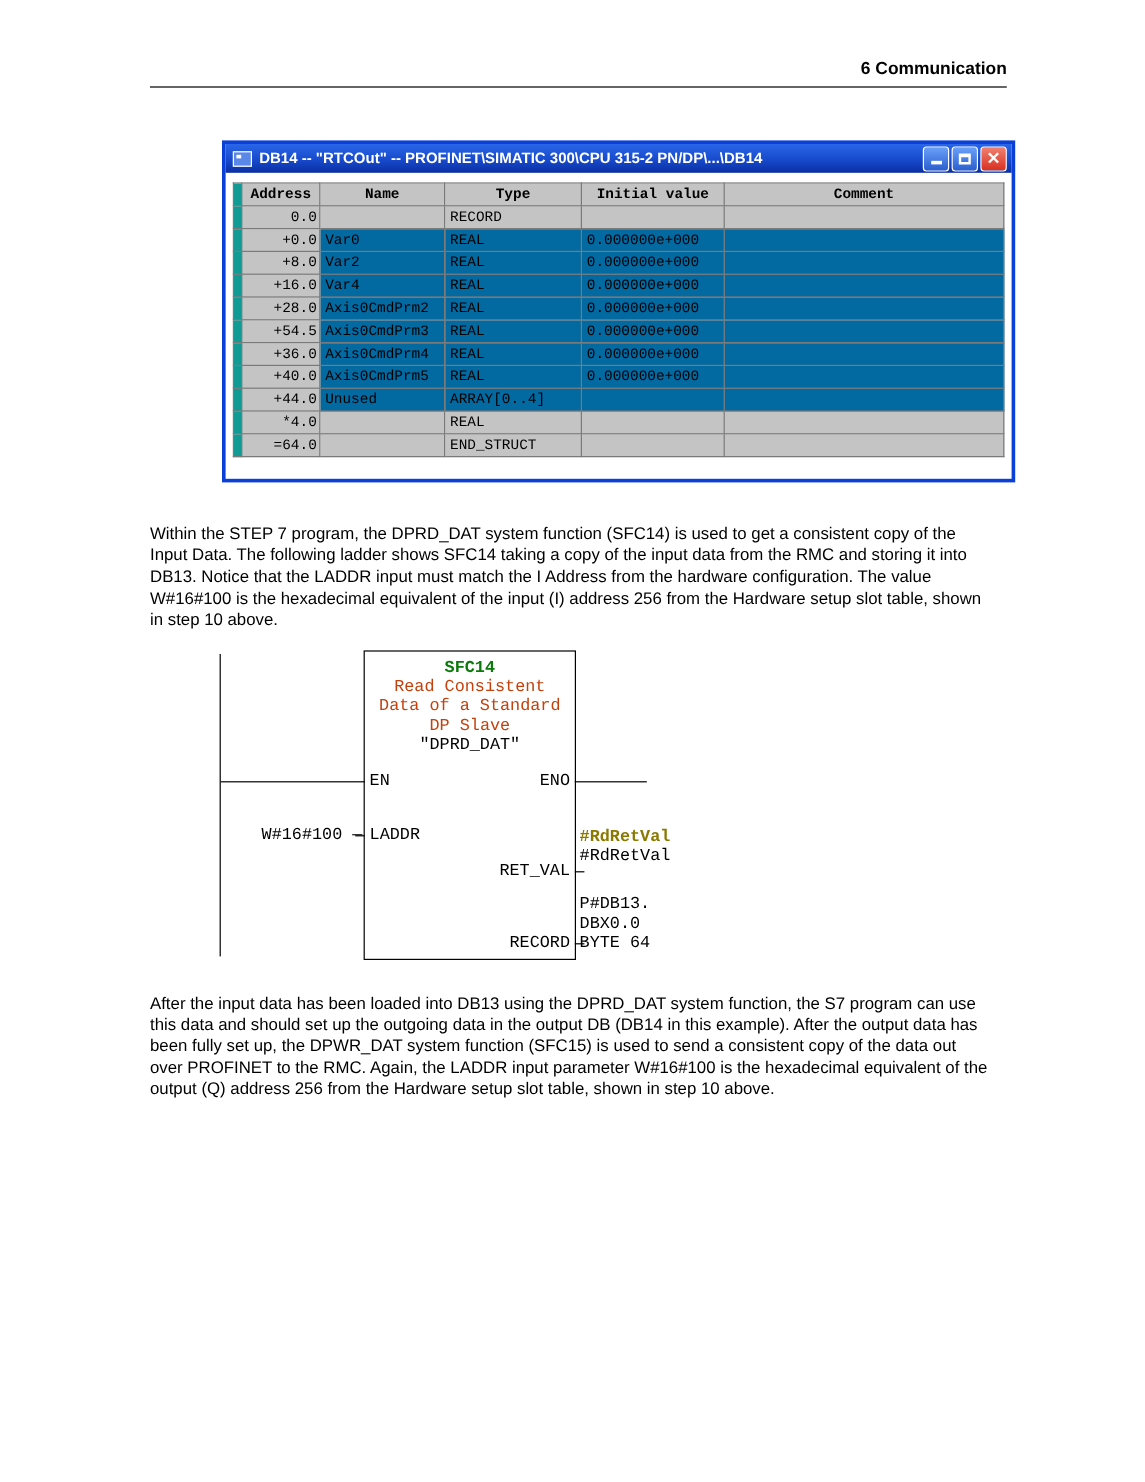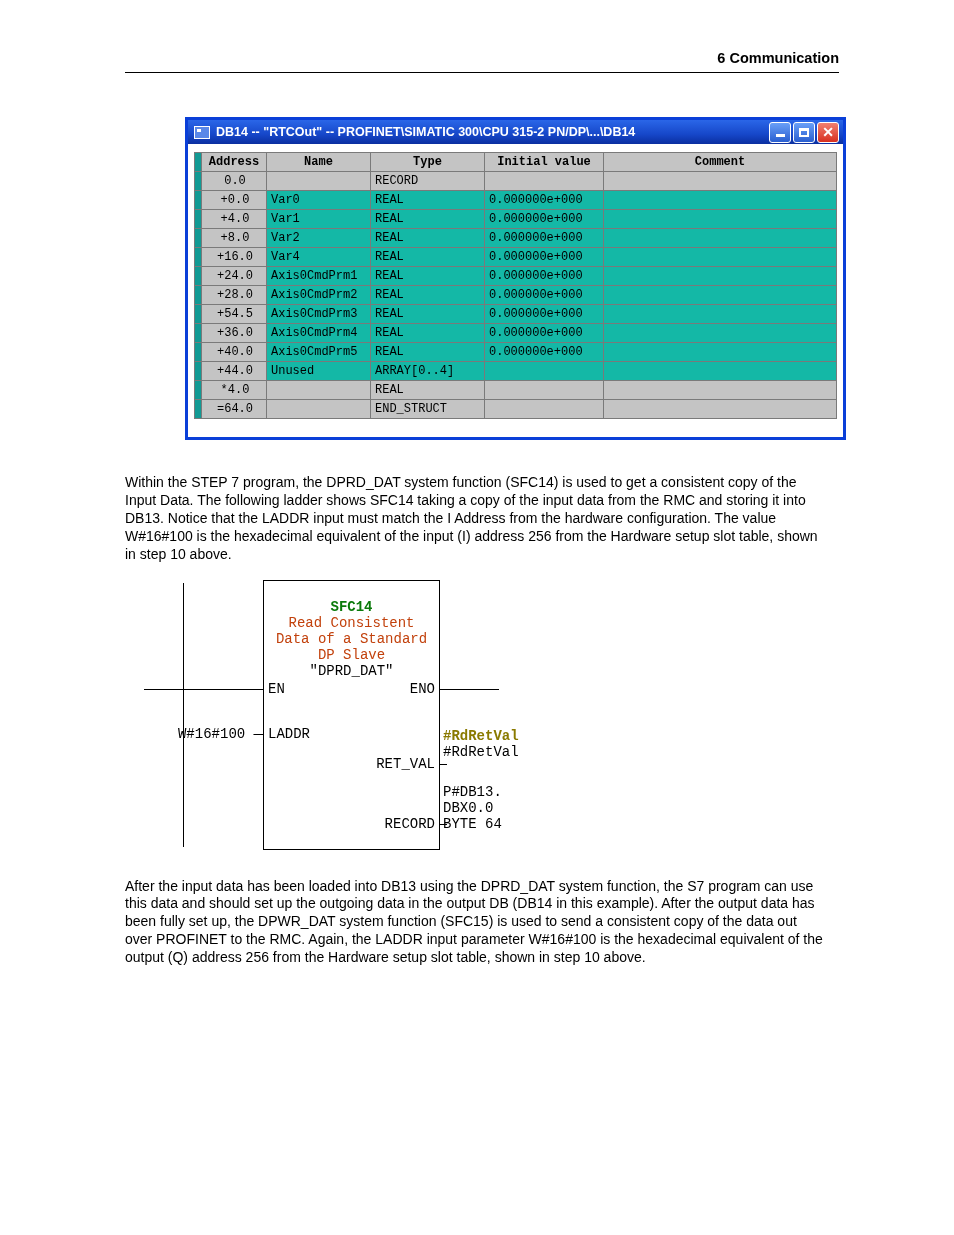--- a/index.html
+++ b/index.html
@@ -89,22 +89,22 @@
   table.db th {
     background: #c4c4c4;
     font-weight: bold;
     text-align: center;
     height: 16px;
   }
   table.db td {
     background: #c4c4c4;
     height: 16px;
   }
-  table.db td.white { background: #14b8a6; }
-  table.db td.addr { text-align: center; padding-right: 2px; }
+  table.db td.white { background: #0369a1; }
+  table.db td.addr { text-align: right; padding-right: 2px; }
   table.db .leftbar {
     width: 6px;
     background: #129a94;
     border-right: 1px solid #7a7a7a;
     padding: 0;
   }
   .col-addr { width: 56px; }
   .col-name { width: 95px; }
   .col-type { width: 105px; }
   .col-init { width: 110px; }
@@ -124,23 +124,23 @@
     position: relative;
   }
   .ladder .rail {
     position: absolute;
     left: 0; top: 3px; bottom: 3px;
     width: 1px; background: #000;
   }
   .ladder .box {
     border: 1px solid #000;
     width: 175px;
-    margin-left: 80px;
+    margin-left: 120px;
     text-align: center;
-    padding: 18px 0 0 0;
+    padding: 6px 0 0 0;
     position: relative;
     height: 250px;
   }
   .ladder .box .title1 { color: #0a7a0a; font-weight: bold; }
   .ladder .box .sub    { color: #c2410c; }
   .ladder .box .name   { color: #000; }
   .ladder .port-row {
     position: absolute;
     width: 100%;
     display: flex; justify-content: space-between;
@@ -231,46 +231,30 @@
             <tr>
               <td class="leftbar"></td>
               <td class="addr">+0.0</td>
               <td class="white">Var0</td>
               <td class="white">REAL</td>
               <td class="white">0.000000e+000</td>
               <td class="white"></td>
             </tr>
             <tr>
               <td class="leftbar"></td>
-              <td class="addr">+4.0</td>
-              <td class="white">Var1</td>
-              <td class="white">REAL</td>
-              <td class="white">0.000000e+000</td>
-              <td class="white"></td>
-            </tr>
-            <tr>
-              <td class="leftbar"></td>
               <td class="addr">+8.0</td>
               <td class="white">Var2</td>
               <td class="white">REAL</td>
               <td class="white">0.000000e+000</td>
               <td class="white"></td>
             </tr>
             <tr>
               <td class="leftbar"></td>
               <td class="addr">+16.0</td>
               <td class="white">Var4</td>
-              <td class="white">REAL</td>
-              <td class="white">0.000000e+000</td>
-              <td class="white"></td>
-            </tr>
-            <tr>
-              <td class="leftbar"></td>
-              <td class="addr">+24.0</td>
-              <td class="white">Axis0CmdPrm1</td>
               <td class="white">REAL</td>
               <td class="white">0.000000e+000</td>
               <td class="white"></td>
             </tr>
             <tr>
               <td class="leftbar"></td>
               <td class="addr">+28.0</td>
               <td class="white">Axis0CmdPrm2</td>
               <td class="white">REAL</td>
               <td class="white">0.000000e+000</td>

